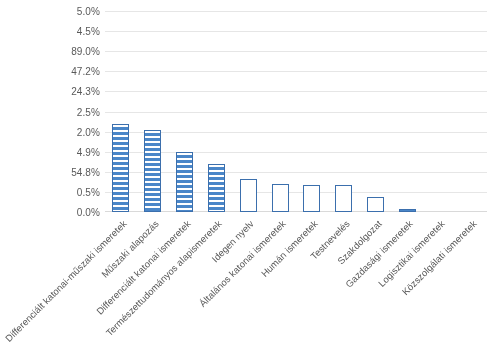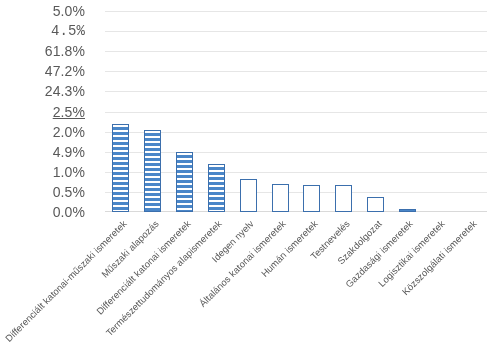--- a/index.html
+++ b/index.html
@@ -15,23 +15,23 @@
   }
 
   
   .y-axis{
     position:absolute;
     left:0;top:0;
     width:100px;height:363px;
   }
   .y-tick{
     position:absolute;
-    right:15px;
+    right:0;
     transform:translateY(-50%);
-    font-size:14px;
+    font-size:10px;
     color:#595959;
     white-space:nowrap;
     letter-spacing:0.1px;
     padding-left:16px;
   }
 
   
   .plot{
     position:absolute;
     left:105px;
@@ -118,28 +118,28 @@
     letter-spacing:0.05px;
   }
 </style>
 </head>
 <body>
 
 <div id="chart-root">
 
   <div class="y-axis" id="y-axis">
       <div class="y-tick" style="top: 11px;">5.0%</div>
-      <div class="y-tick" style="top: 31.1px; font-family: Liberation Mono, monospace;">4.5%</div>
-      <div class="y-tick" style="top: 51.2px;">61.8%</div>
+      <div class="y-tick" style="top: 31.1px;">4.5%</div>
+      <div class="y-tick" style="top: 51.2px;">89.0%</div>
       <div class="y-tick" style="top: 71.3px;">47.2%</div>
       <div class="y-tick" style="top: 91.4px;">24.3%</div>
-      <div class="y-tick" style="top: 111.5px; text-decoration: underline;">2.5%</div>
+      <div class="y-tick" style="top: 111.5px;">2.5%</div>
       <div class="y-tick" style="top: 131.6px; margin-left: 44px;">2.0%</div>
       <div class="y-tick" style="top: 151.7px;">4.9%</div>
-      <div class="y-tick" style="top: 171.8px;">1.0%</div>
+      <div class="y-tick" style="top: 171.8px;">54.8%</div>
       <div class="y-tick" style="top: 191.9px; margin-left: 36px;">0.5%</div>
       <div class="y-tick" style="top: 212px;">0.0%</div>
     </div>
 
   <div class="plot">
     <div id="gridlines">
         <div class="gridline" style="top: 0px;"></div>
         <div class="gridline" style="top: 20.1px;"></div>
         <div class="gridline" style="top: 40.2px;"></div>
         <div class="gridline" style="top: 60.3px;"></div>

